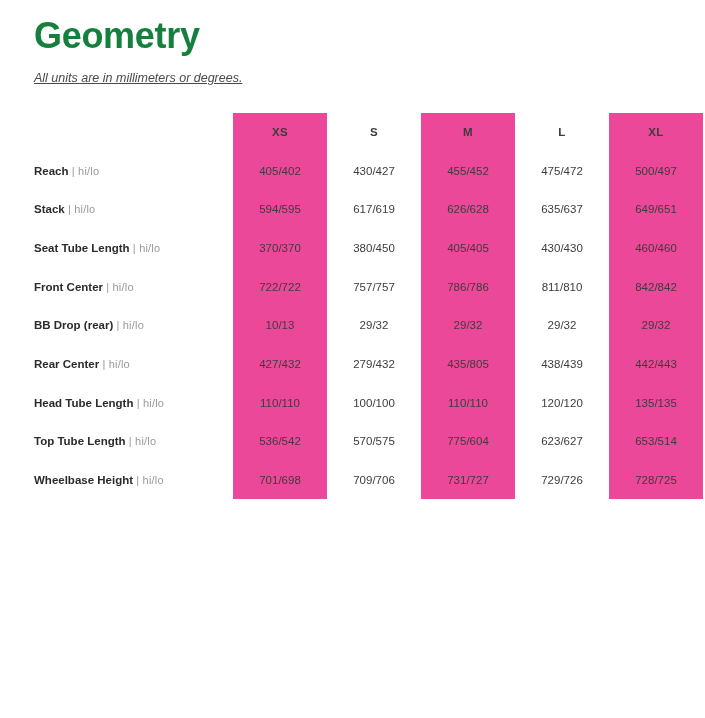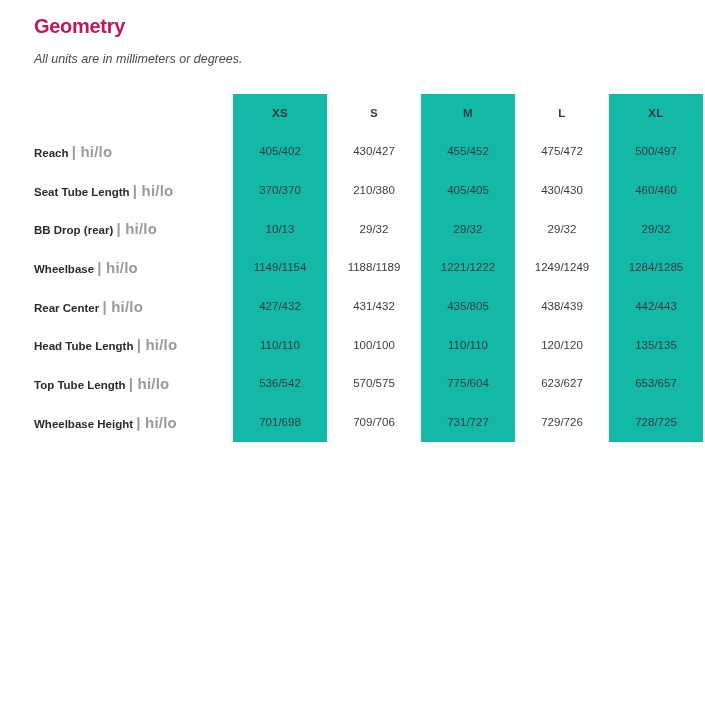--- a/index.html
+++ b/index.html
@@ -15,32 +15,33 @@
     overflow: hidden;
   }
   .page {
     position: relative;
     width: 705px;
     height: 718px;
     box-sizing: border-box;
     padding: 0 18px;
   }
   .title {
-    font-size: 20px;
+    font-size: 36px;
     font-weight: bold;
-    color: #be185d;
+    color: #15803d;
     letter-spacing: -0.3px;
     margin: 14px 0 0 16px;
     line-height: 1.2;
   }
   .subtitle {
     font-style: italic;
     font-size: 12.5px;
     color: #4a4a4a;
     margin: 14px 0 0 16px;
+    text-decoration: underline;
   }
   table.geo {
     border-collapse: collapse;
     width: 669px;
     margin: 28px 0 0 16px;
     table-layout: fixed;
   }
   table.geo col.label-col { width: 199px; }
   table.geo col.size-col { width: 94px; }
   table.geo th, table.geo td {
@@ -62,33 +63,33 @@
     font-size: 11.5px;
     font-weight: bold;
     color: #2b2b2b;
     text-align: left;
     vertical-align: middle;
     padding-left: 16px;
     box-sizing: border-box;
     white-space: nowrap;
   }
   td.rowlabel .hilo {
-    font-weight: bold;
+    font-weight: normal;
     color: #9a9a9a;
-    font-size: 15px;
+    font-size: 11px;
     letter-spacing: 0.2px;
   }
   td.val {
     height: 38.7px;
     font-size: 11.5px;
     color: #3c3c3c;
     text-align: center;
     vertical-align: middle;
   }
-  .shade { background: #14b8a6; }
+  .shade { background: #ec4899; }
   .plain { background: #ffffff; }
 </style>
 </head>
 <body>
 
 <div class="page">
 
   <h1 class="title">Geometry</h1>
   <p class="subtitle">All units are in millimeters or degrees.</p>
 
@@ -115,77 +116,85 @@
 
       <tr>
         <td class="rowlabel"><span>Reach</span> <span class="hilo">| <span>hi/lo</span></span></td>
         <td class="val shade">405/402</td>
         <td class="val plain">430/427</td>
         <td class="val shade">455/452</td>
         <td class="val plain">475/472</td>
         <td class="val shade">500/497</td>
       </tr>
 
+      <tr>
+        <td class="rowlabel"><span>Stack</span> <span class="hilo">| <span>hi/lo</span></span></td>
+        <td class="val shade">594/595</td>
+        <td class="val plain">617/619</td>
+        <td class="val shade">626/628</td>
+        <td class="val plain">635/637</td>
+        <td class="val shade">649/651</td>
+      </tr>
 
 
       <tr>
         <td class="rowlabel"><span>Seat Tube Length</span> <span class="hilo">| <span>hi/lo</span></span></td>
         <td class="val shade">370/370</td>
-        <td class="val plain">210/380</td>
+        <td class="val plain">380/450</td>
         <td class="val shade">405/405</td>
         <td class="val plain">430/430</td>
         <td class="val shade">460/460</td>
       </tr>
 
+      <tr>
+        <td class="rowlabel"><span>Front Center</span> <span class="hilo">| <span>hi/lo</span></span></td>
+        <td class="val shade">722/722</td>
+        <td class="val plain">757/757</td>
+        <td class="val shade">786/786</td>
+        <td class="val plain">811/810</td>
+        <td class="val shade">842/842</td>
+      </tr>
 
 
 
       <tr>
         <td class="rowlabel"><span>BB Drop (rear)</span> <span class="hilo">| <span>hi/lo</span></span></td>
         <td class="val shade">10/13</td>
         <td class="val plain">29/32</td>
         <td class="val shade">29/32</td>
         <td class="val plain">29/32</td>
         <td class="val shade">29/32</td>
       </tr>
 
-      <tr>
-        <td class="rowlabel"><span>Wheelbase</span> <span class="hilo">| <span>hi/lo</span></span></td>
-        <td class="val shade">1149/1154</td>
-        <td class="val plain">1188/1189</td>
-        <td class="val shade">1221/1222</td>
-        <td class="val plain">1249/1249</td>
-        <td class="val shade">1284/1285</td>
-      </tr>
 
       <tr>
         <td class="rowlabel"><span>Rear Center</span> <span class="hilo">| <span>hi/lo</span></span></td>
         <td class="val shade">427/432</td>
-        <td class="val plain">431/432</td>
+        <td class="val plain">279/432</td>
         <td class="val shade">435/805</td>
         <td class="val plain">438/439</td>
         <td class="val shade">442/443</td>
       </tr>
 
       <tr>
         <td class="rowlabel"><span>Head Tube Length</span> <span class="hilo">| <span>hi/lo</span></span></td>
         <td class="val shade">110/110</td>
         <td class="val plain">100/100</td>
         <td class="val shade">110/110</td>
         <td class="val plain">120/120</td>
         <td class="val shade">135/135</td>
       </tr>
 
       <tr>
         <td class="rowlabel"><span>Top Tube Length</span> <span class="hilo">| <span>hi/lo</span></span></td>
         <td class="val shade">536/542</td>
         <td class="val plain">570/575</td>
         <td class="val shade">775/604</td>
         <td class="val plain">623/627</td>
-        <td class="val shade">653/657</td>
+        <td class="val shade">653/514</td>
       </tr>
 
 
       <tr>
         <td class="rowlabel"><span>Wheelbase Height</span> <span class="hilo">| <span>hi/lo</span></span></td>
         <td class="val shade">701/698</td>
         <td class="val plain">709/706</td>
         <td class="val shade">731/727</td>
         <td class="val plain">729/726</td>
         <td class="val shade">728/725</td>

